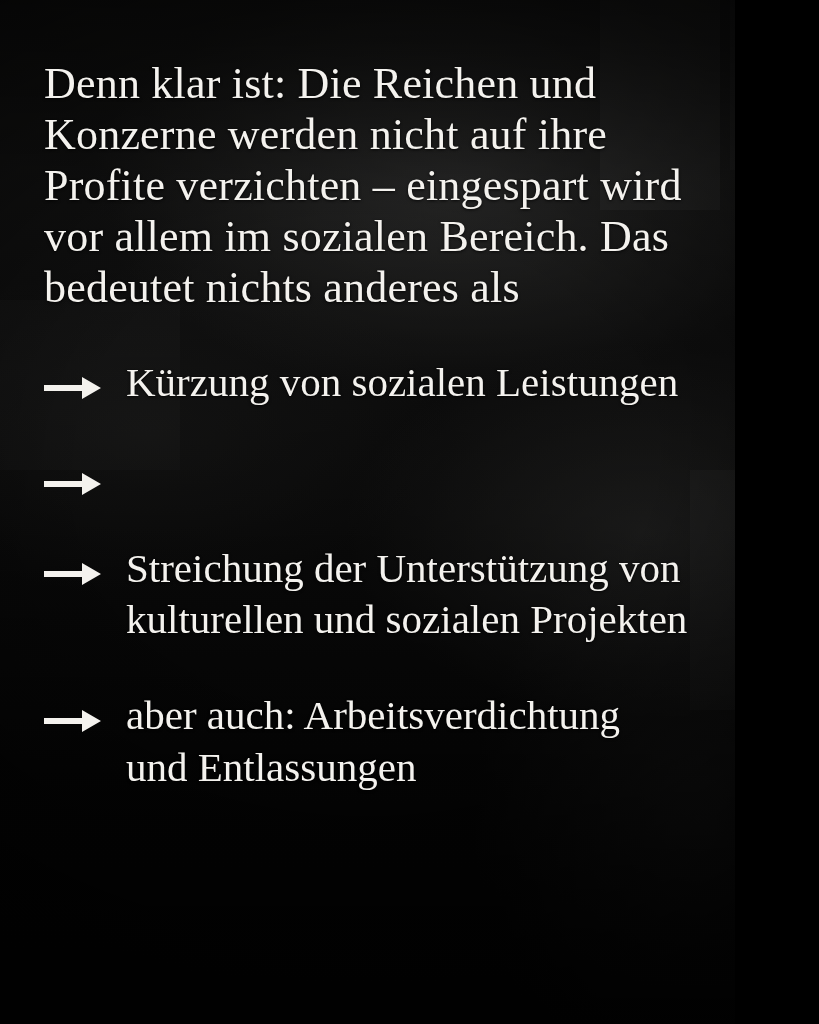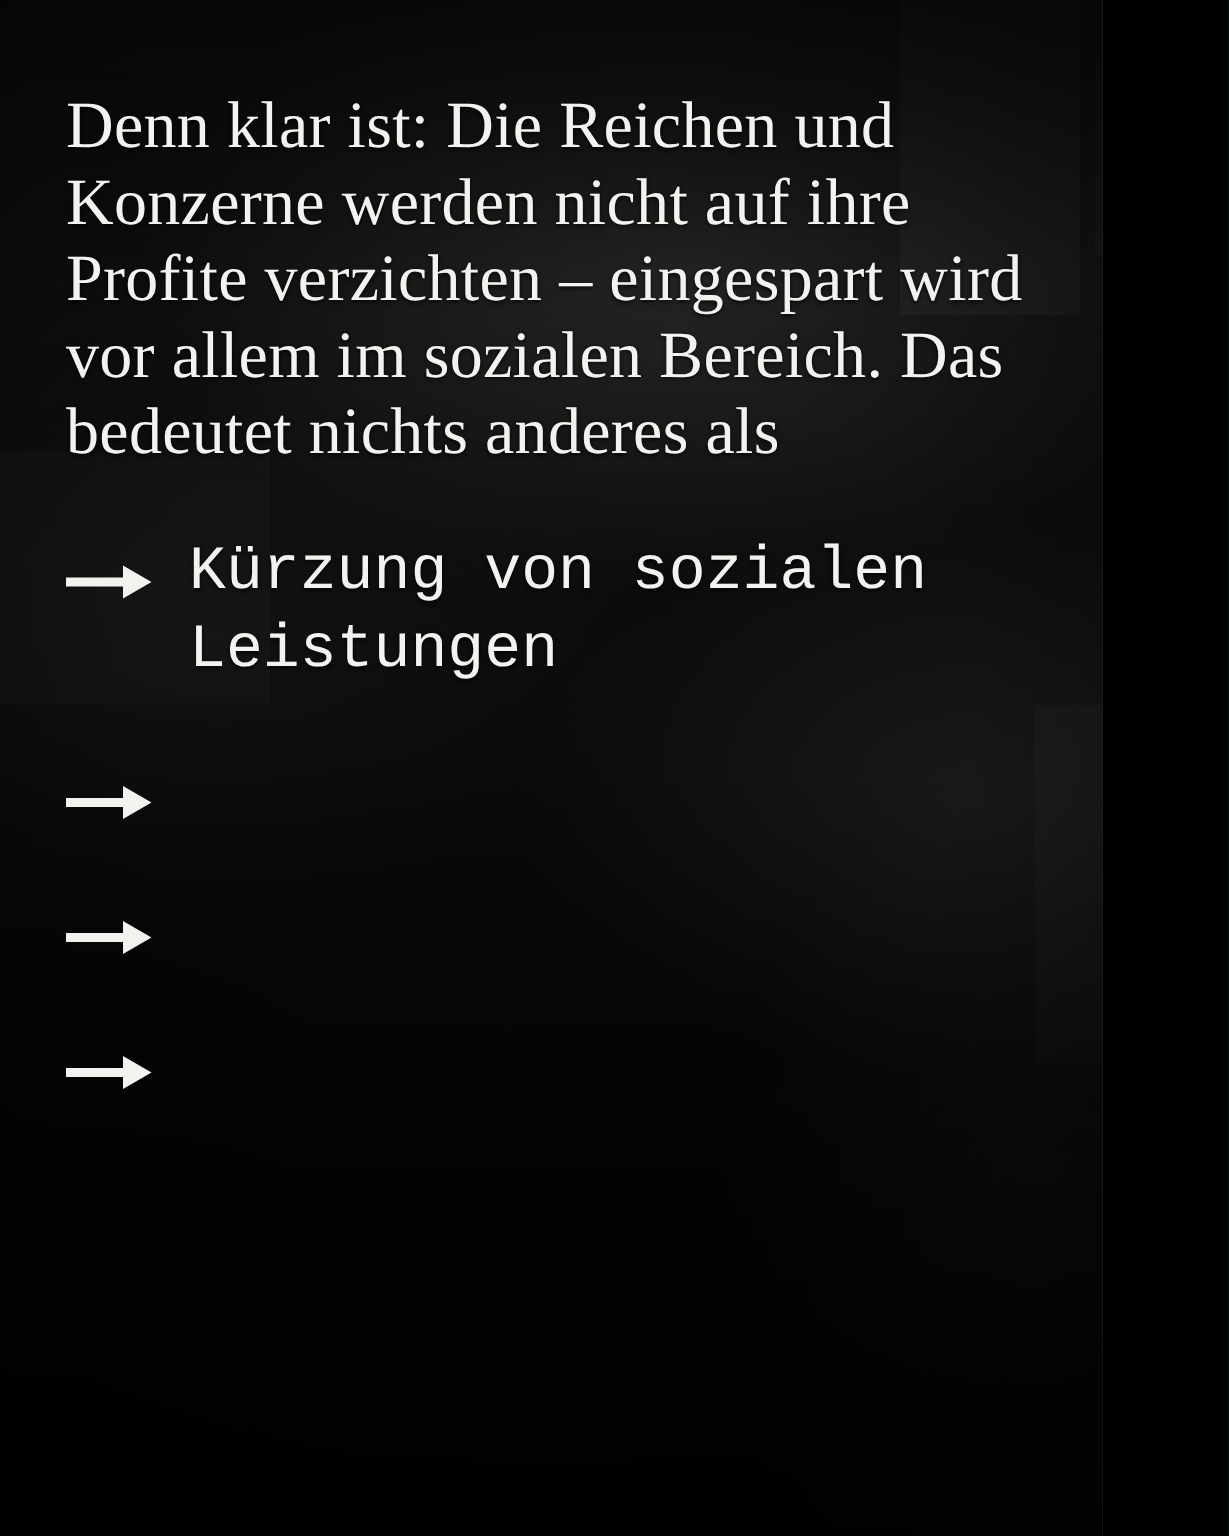--- a/index.html
+++ b/index.html
@@ -10,21 +10,21 @@
   body {
     width: 819px;
     height: 1024px;
     overflow: hidden;
     font-family: "Liberation Serif", serif;
   }
   .slide {
     position: relative;
     width: 735px;
     height: 1024px;
-    background: #14532d;
+    background: #a21caf;
     overflow: hidden;
   }
   
   .bg-photo {
     position: absolute;
     inset: 0;
     background:
       radial-gradient(ellipse 520px 300px at 62% 18%, rgba(120,118,112,0.30), rgba(0,0,0,0) 70%),
       radial-gradient(ellipse 420px 260px at 88% 52%, rgba(105,103,98,0.26), rgba(0,0,0,0) 72%),
       radial-gradient(ellipse 300px 400px at 95% 80%, rgba(70,68,65,0.30), rgba(0,0,0,0) 75%),
@@ -61,21 +61,20 @@
     line-height: 1.16;
     letter-spacing: 0.2px;
     margin: 0 0 44px 0;
     max-width: 730px;
     text-shadow: 0 1px 3px rgba(0,0,0,0.8);
   }
   .bullets {
     margin: 0;
     padding: 0;
     list-style: none;
-    font-family: Liberation Mono, monospace;
   }
   .bullet {
     display: flex;
     align-items: flex-start;
     margin-bottom: 44px;
   }
   .bullet:last-child { margin-bottom: 0; }
   .arrow {
     flex: 0 0 auto;
     width: 58px;
@@ -125,24 +124,26 @@
           </svg>
         </span>
       </li>
 
       <li class="bullet">
         <span class="arrow">
           <svg width="58" height="30" viewBox="0 0 58 30" aria-hidden="true">
             <path d="M0 12 H38 V4 L57 15 L38 26 V18 H0 Z" fill="#f4f2ee"></path>
           </svg>
         </span>
+        <span class="bullet-text">Streichung der Unterstützung von kulturellen und sozialen Projekten</span>
       </li>
 
       <li class="bullet">
         <span class="arrow">
           <svg width="58" height="30" viewBox="0 0 58 30" aria-hidden="true">
             <path d="M0 12 H38 V4 L57 15 L38 26 V18 H0 Z" fill="#f4f2ee"></path>
           </svg>
         </span>
+        <span class="bullet-text">aber auch: Arbeitsverdichtung und Entlassungen</span>
       </li>
     </ul>
   </div>
 </div>
 
 </body></html>

